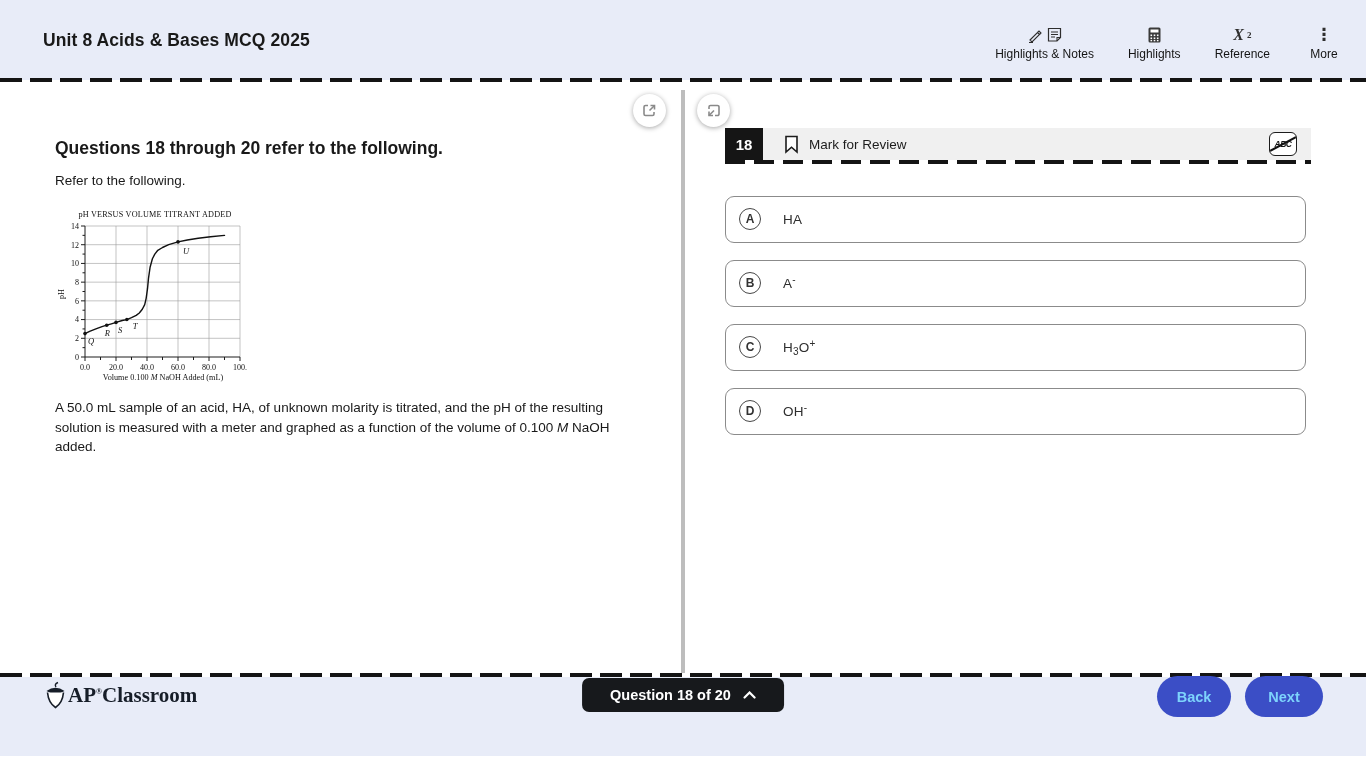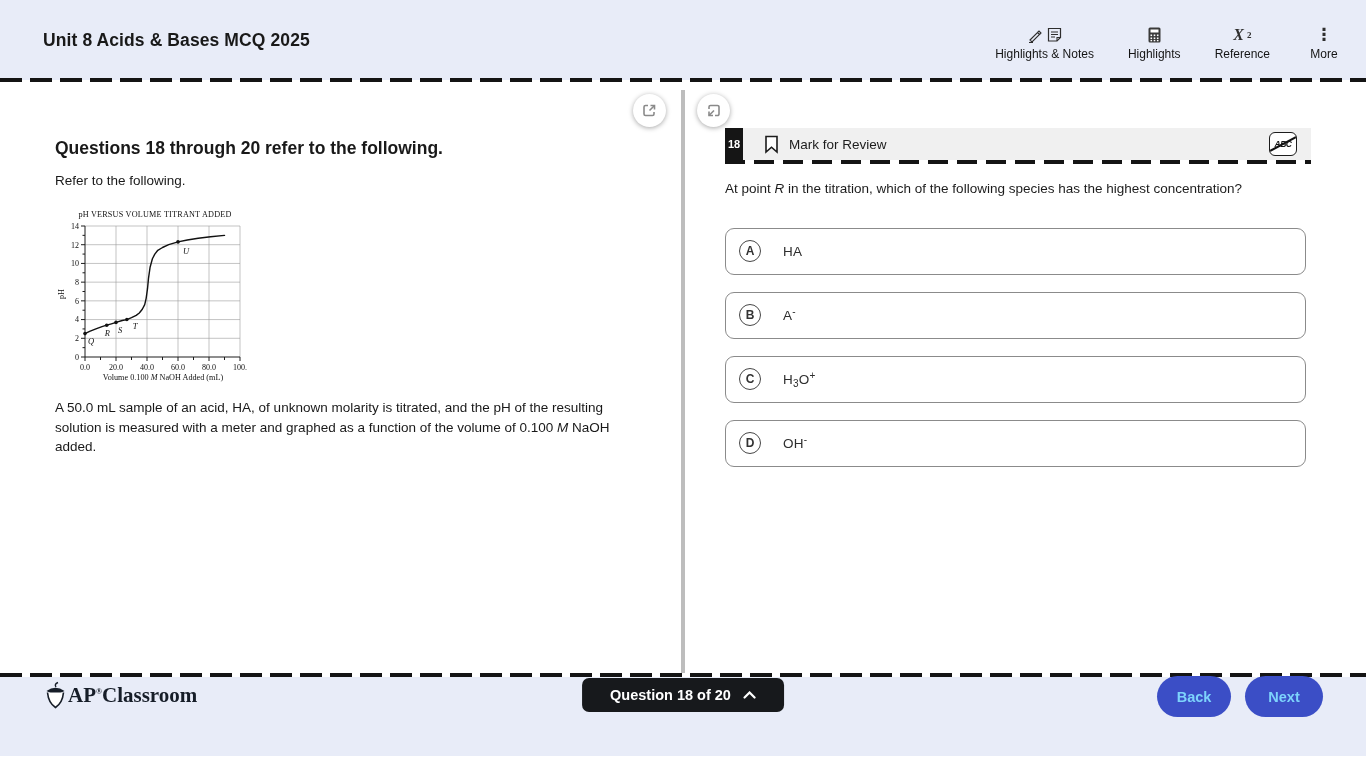--- a/index.html
+++ b/index.html
@@ -56,21 +56,21 @@
   #chart-svg .tick{font-size:8px;fill:#111;}
   #chart-svg .ty{text-anchor:end;}
   #chart-svg .tx{text-anchor:middle;}
   #chart-svg .ptlabel{font-size:8.5px;font-style:italic;fill:#111;}
   #chart-svg .ctitle{font-size:8.2px;fill:#111;text-anchor:middle;letter-spacing:.2px;}
   #chart-svg .albl{font-size:8.2px;fill:#111;text-anchor:middle;}
 
   
   .right-panel{position:absolute;left:685px;top:0;width:681px;height:100%;padding:46px 0 0 40px;}
   .qbar{width:586px;height:32px;background:var(--qbar);display:flex;align-items:center;position:relative;}
-  .qnum{width:18px;height:32px;background:#151515;color:#fff;font-weight:bold;font-size:11px;
+  .qnum{width:38px;height:32px;background:#151515;color:#fff;font-weight:bold;font-size:15px;
     display:flex;align-items:center;justify-content:center;}
   .mfr{display:flex;align-items:center;gap:9px;margin-left:20px;cursor:pointer;}
   .mfr-label{font-size:13.5px;color:#1c1c1c;}
   .abc-btn{position:absolute;right:14px;top:4px;width:28px;height:24px;border:1.6px solid #1c1c1c;border-radius:6px;
     background:#fff;display:flex;align-items:center;justify-content:center;cursor:pointer;overflow:hidden;}
   .abc-btn .abc-t{font-size:8.5px;font-weight:bold;font-style:italic;letter-spacing:-.4px;color:#111;}
   .abc-btn .slash{position:absolute;width:30px;height:1.6px;background:#111;transform:rotate(-28deg);}
   .qbar-dash{width:586px;height:3.5px;background:repeating-linear-gradient(to right,var(--dash) 0 20px,transparent 20px 29px);}
   .prompt{font-size:13.5px;margin:17px 0 0 0;color:#1c1c1c;max-width:590px;}
   .options{margin-top:32px;display:flex;flex-direction:column;gap:17px;width:581px;}
@@ -256,21 +256,20 @@
           </svg>
         <span class="mfr-label">Mark for Review</span>
       </div>
       <div class="abc-btn">
         <span class="abc-t">ABC</span>
         <span class="slash"></span>
       </div>
     </div>
     <div class="qbar-dash"></div>
 
-    <p class="prompt"><span>At point </span><span class="it">R</span><span> in the titration, which of the following species has the highest concentration?</span></p>
 
     <div class="options">
       <div class="option">
         <span class="letter">A</span>
         <span class="opt-text"><span>HA</span></span>
       </div>
       <div class="option">
         <span class="letter">B</span>
         <span class="opt-text"><span>A</span><span class="sup">-</span></span>
       </div>

